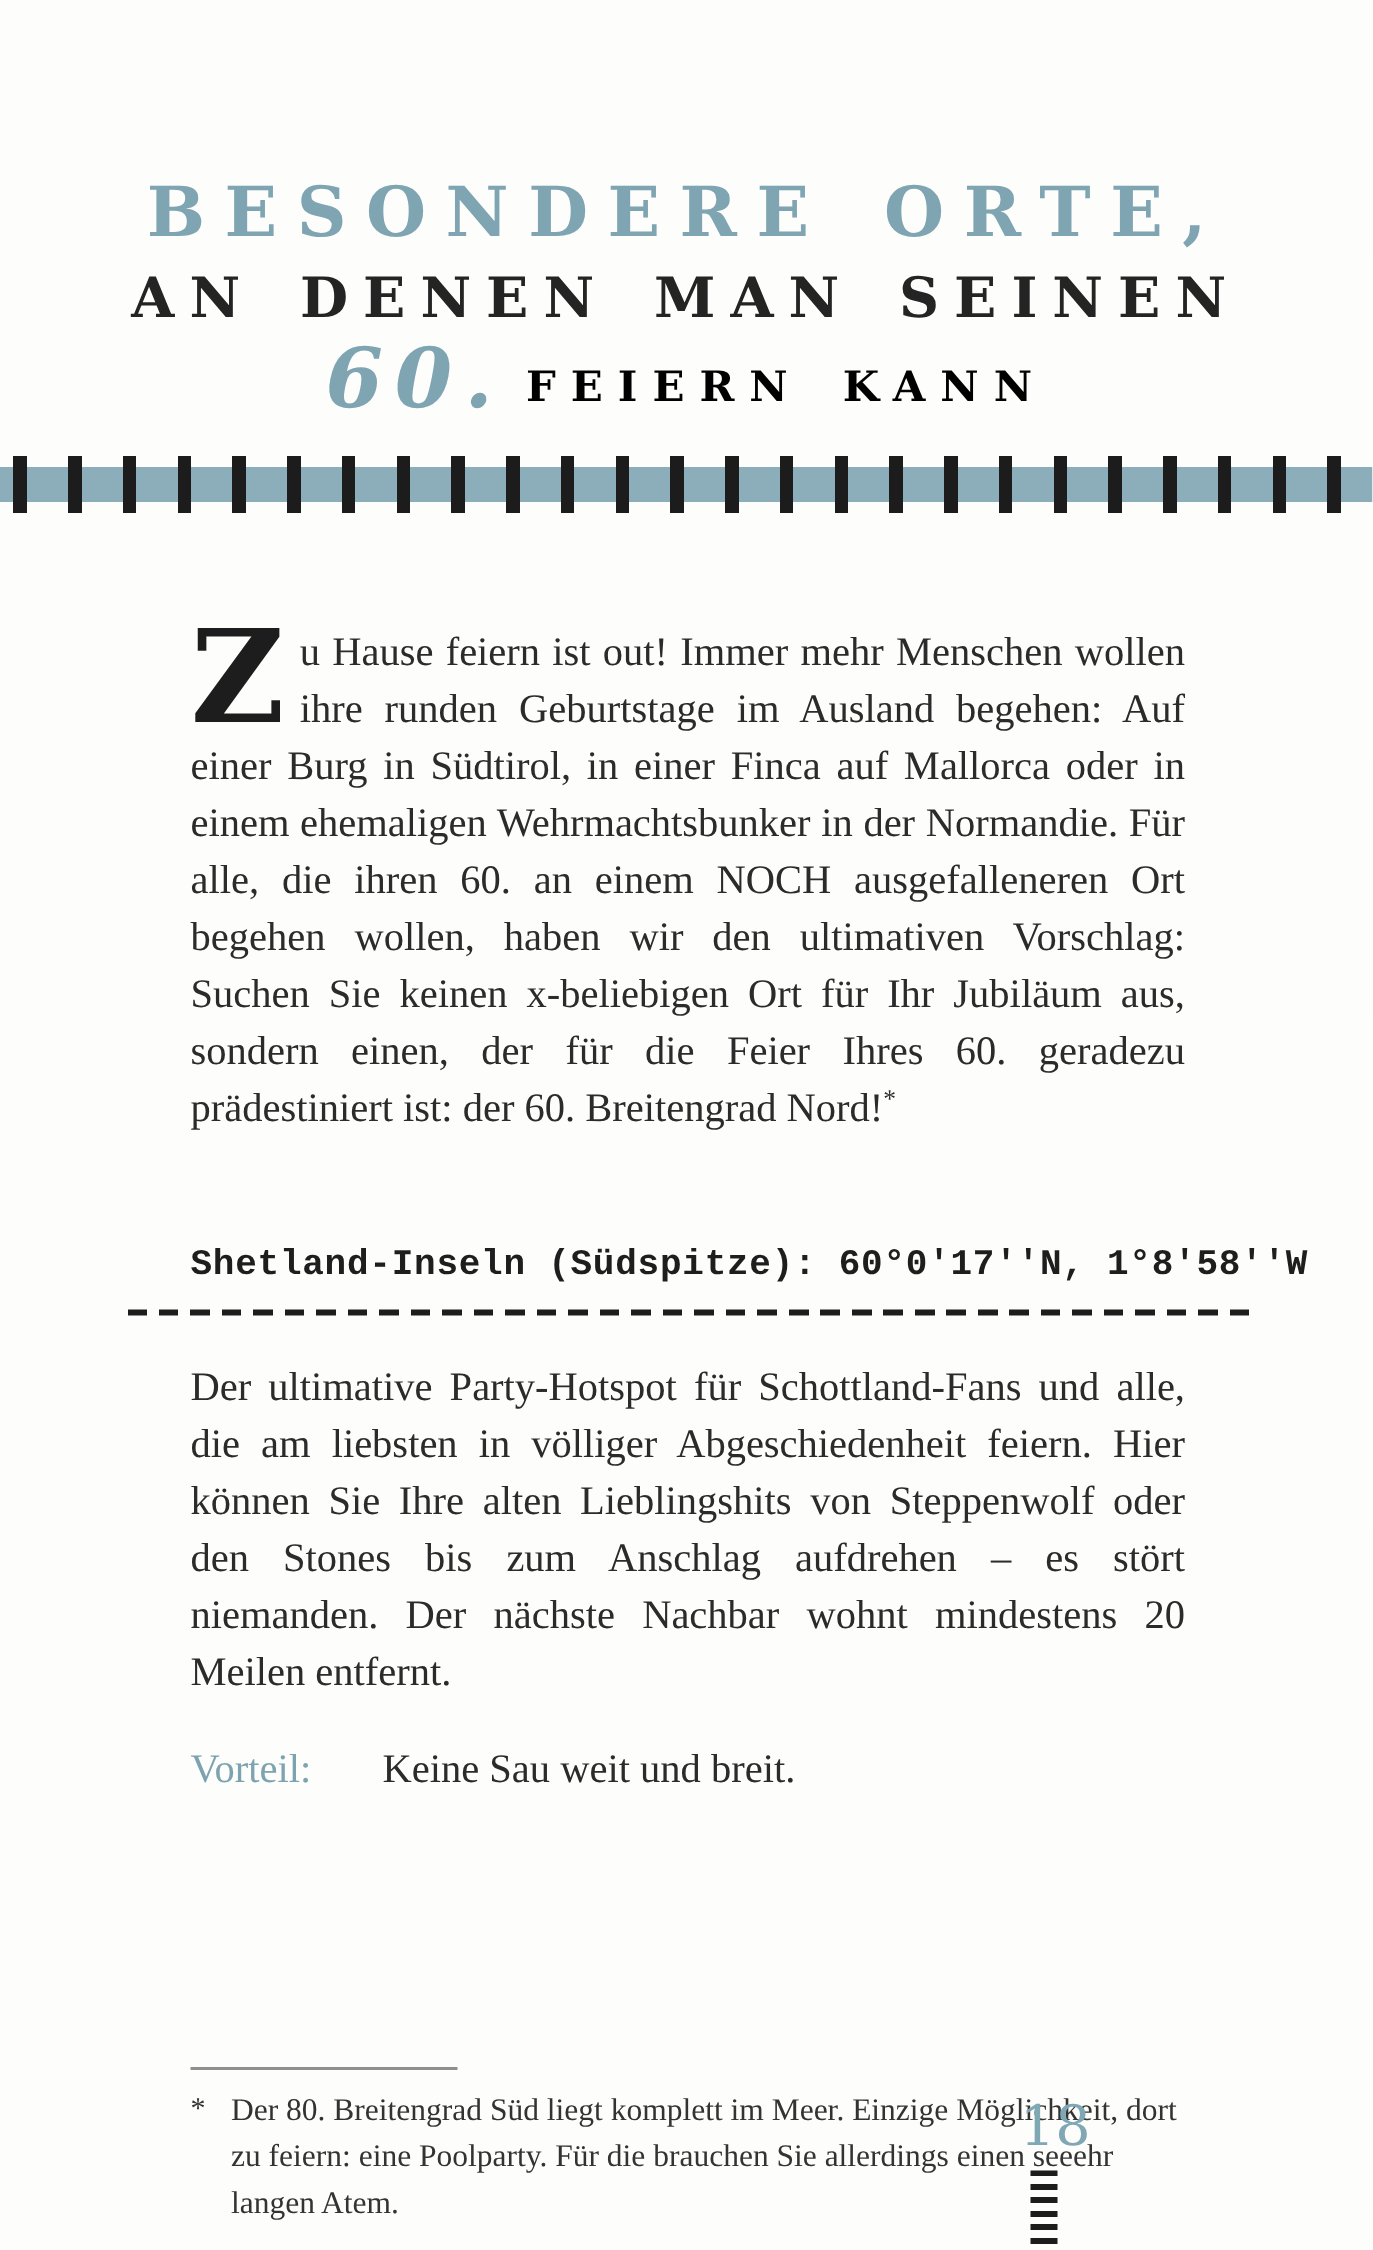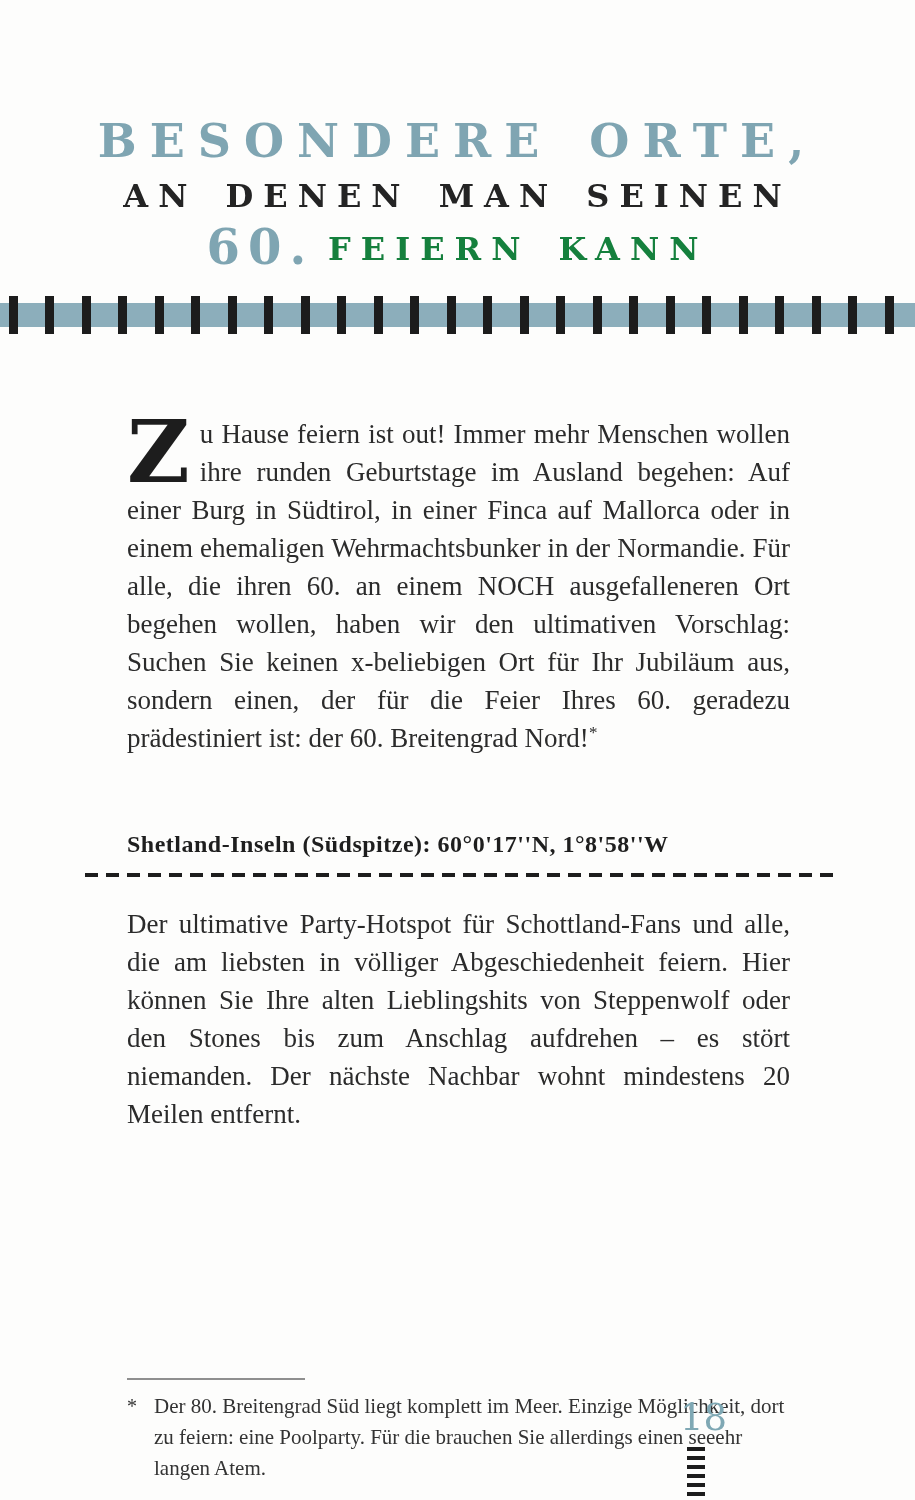--- a/index.html
+++ b/index.html
@@ -19,41 +19,42 @@
     font-weight:bold;
     font-size:46px; line-height:1;
     letter-spacing:13px;
     word-spacing:8px;
     color:#7fa5b2;
   }
   .title-line2 {
     margin-top:16px;
     font-family:"DejaVu Serif", serif;
     font-weight:bold;
-    font-size:32px; line-height:1;
+    font-size:37px; line-height:1;
     letter-spacing:10px;
     word-spacing:7px;
     color:#242424;
   }
   .title-line3 { margin-top:11px; line-height:48px; }
   .title-line3 .num {
     font-family:"DejaVu Serif", serif;
     font-weight:bold;
-    font-size:48px;
+    font-size:55px;
     letter-spacing:8px;
     color:#7fa5b2;
     vertical-align:-4px;
+    font-style:italic;
   }
   .title-line3 .rest {
     font-family:"DejaVu Serif", serif;
     font-weight:bold;
-    font-size:32px;
+    font-size:28px;
     letter-spacing:10px;
     word-spacing:7px;
-    color:#15803d;
+    color:#000000;
     margin-left:10px;
   }
 
   
   .band {
     margin-top:17px;
     height:38px; width:915px;
     background-image:
       repeating-linear-gradient(90deg, rgba(0,0,0,0) 0px, rgba(0,0,0,0) 9px, #1c1c1c 9px, #1c1c1c 18px, rgba(0,0,0,0) 18px, rgba(0,0,0,0) 36.5px),
       linear-gradient(180deg, rgba(0,0,0,0) 0px, rgba(0,0,0,0) 7px, #8caebb 7px, #8caebb 31px, rgba(0,0,0,0) 31px);
@@ -77,21 +78,21 @@
     font-family:"DejaVu Serif", serif;
     font-weight:bold;
     font-size:86px; line-height:70px;
     padding:2px 10px 0 0;
     color:#1d1d1d;
   }
   sup.fnmark { font-size:17px; vertical-align:9px; line-height:0; }
 
   .subheading {
     margin-top:32px;
-    font-family:Liberation Serif, serif;
+    font-family:Liberation Mono, monospace;
     font-weight:bold;
     font-size:24px; line-height:30px;
     letter-spacing:0.5px;
     color:#1e1e1e;
     white-space:nowrap;
   }
   .dashrule {
     margin-top:14px;
     margin-left:-42px;
     width:750px; height:4px;
@@ -162,20 +163,24 @@
   <div class="content">
 
     <p class="bodytext para1"><span class="dropcap">Z</span><span>u Hause feiern ist out! Immer mehr Menschen wollen ihre runden Geburtstage im Ausland begehen: Auf einer Burg in Südtirol, in einer Finca auf Mallorca oder in einem ehemaligen Wehrmachtsbunker in der Normandie. Für alle, die ihren 60. an einem NOCH ausgefalleneren Ort begehen wollen, haben wir den ultimativen Vorschlag: Suchen Sie keinen x-beliebigen Ort für Ihr Jubiläum aus, sondern einen, der für die Feier Ihres 60. geradezu prädestiniert ist: der 60. Breitengrad Nord!</span><sup class="fnmark">*</sup></p>
 
     <div class="subheading">Shetland-Inseln (Südspitze): 60°0'17''N, 1°8'58''W</div>
     <div class="dashrule"></div>
 
     <p class="bodytext para2">Der ultimative Party-Hotspot für Schottland-Fans und alle, die am liebsten in völliger Abgeschiedenheit feiern. Hier können Sie Ihre alten Lieblingshits von Steppenwolf oder den Stones bis zum Anschlag aufdrehen – es stört niemanden. Der nächste Nachbar wohnt mindestens 20 Meilen entfernt.</p>
 
     <div class="proscons-block">
+      <div class="proscons">
+        <div class="pc-label">Vorteil:</div>
+        <div class="pc-text">Keine Sau weit und breit.</div>
+      </div>
     </div>
 
     <div class="footnote-rule"></div>
     <div class="footnote">
       <div class="marker">*</div>
       <div>Der 80. Breitengrad Süd liegt komplett im Meer. Einzige Möglichkeit, dort zu feiern: eine Poolparty. Für die brauchen Sie allerdings einen seeehr langen Atem.</div>
     </div>
 
   </div>
 

